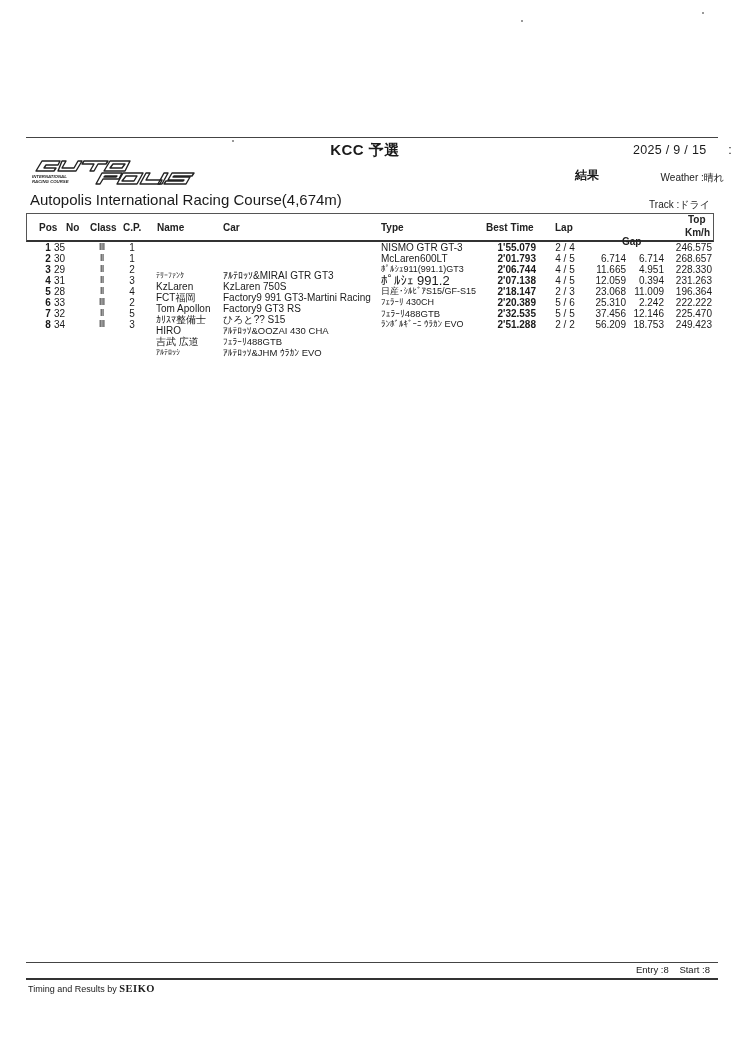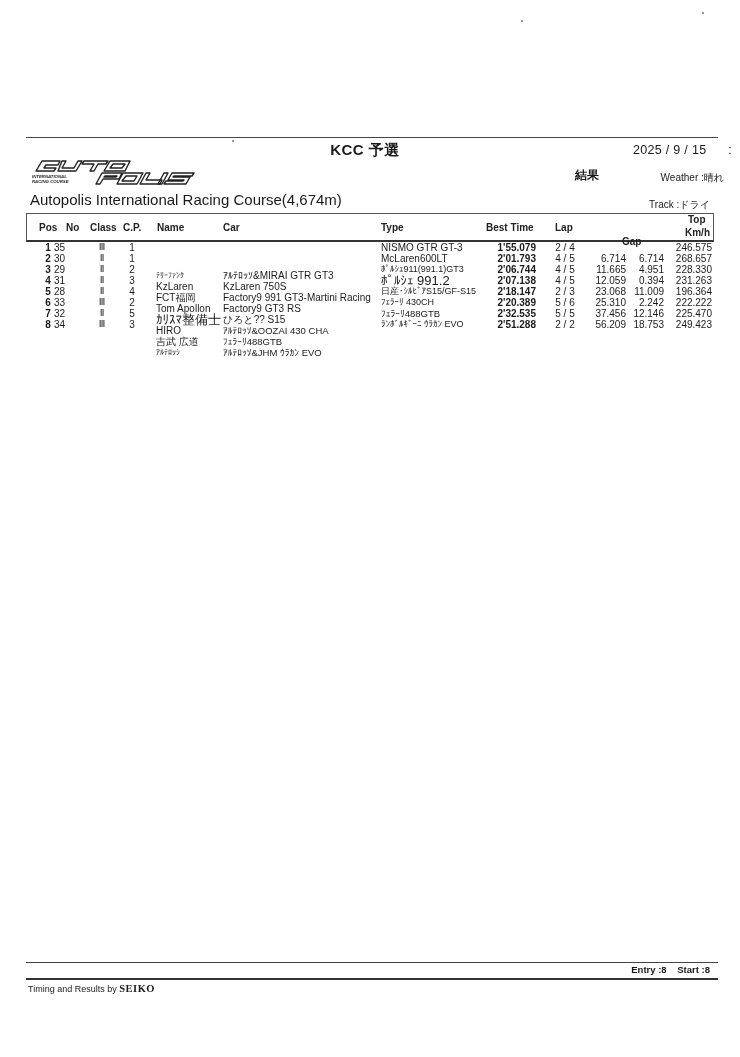--- a/index.html
+++ b/index.html
@@ -27,21 +27,21 @@
   .c-name { left: 156px; margin-top: 28px; }
   .c-car { left: 223px; margin-top: 28px; }
   .c-type { left: 381px; }
   .c-best { left: 482px; width: 54px; text-align: right; font-weight: bold; }
   .c-lap { left: 553px; width: 24px; text-align: center; }
   .c-gap1 { left: 590px; width: 36px; text-align: right; }
   .c-gap2 { left: 628px; width: 36px; text-align: right; }
   .c-top { left: 668px; width: 44px; text-align: right; }
   .small { font-size: 8px; }
   .rule-foot1 { left: 26px; top: 962px; width: 692px; border-top: 1.5px solid #444; }
-  .entry { right: 30px; top: 964px; font-size: 9.5px; font-weight: bold; }
+  .entry { right: 30px; top: 964px; font-size: 9.5px; font-weight: normal; }
   .rule-foot2 { left: 26px; top: 978px; width: 692px; border-top: 2px solid #333; }
   .timing { left: 28px; top: 983px; font-size: 9px; }
   .seiko { font-family: "Liberation Serif", serif; font-weight: bold; font-size: 10.5px; letter-spacing: 0.5px; }
   .speck { width: 2px; height: 2px; background: #999; position: absolute; }
 </style>
 </head>
 <body>
 
 <div class="speck" style="left:521px;top:20px;"></div>
 <div class="speck" style="left:702px;top:12px;"></div>
@@ -153,21 +153,21 @@
   <span class="c-lap">4 / 5</span>
   <span class="c-gap1">12.059</span>
   <span class="c-gap2">0.394</span>
   <span class="c-top">231.263</span>
 </div>
 <div class="row" style="top:286px;">
   <span class="c-pos">5</span>
   <span class="c-no">28</span>
   <span class="c-cls">Ⅱ</span>
   <span class="c-cp">4</span>
-  <span class="c-name" style="font-size:13px;text-align:right;">ｶﾘｽﾏ整備士</span>
+  <span class="c-name" style="font-size:10px;text-align:right;">ｶﾘｽﾏ整備士</span>
   <span class="c-car">ひろと?? S15</span>
   <span class="c-type" style="font-size:9px;">日産･ｼﾙﾋﾞｱS15/GF-S15</span>
   <span class="c-best">2'18.147</span>
   <span class="c-lap">2 / 3</span>
   <span class="c-gap1">23.068</span>
   <span class="c-gap2">11.009</span>
   <span class="c-top">196.364</span>
 </div>
 <div class="row" style="top:297px;">
   <span class="c-pos">6</span>

